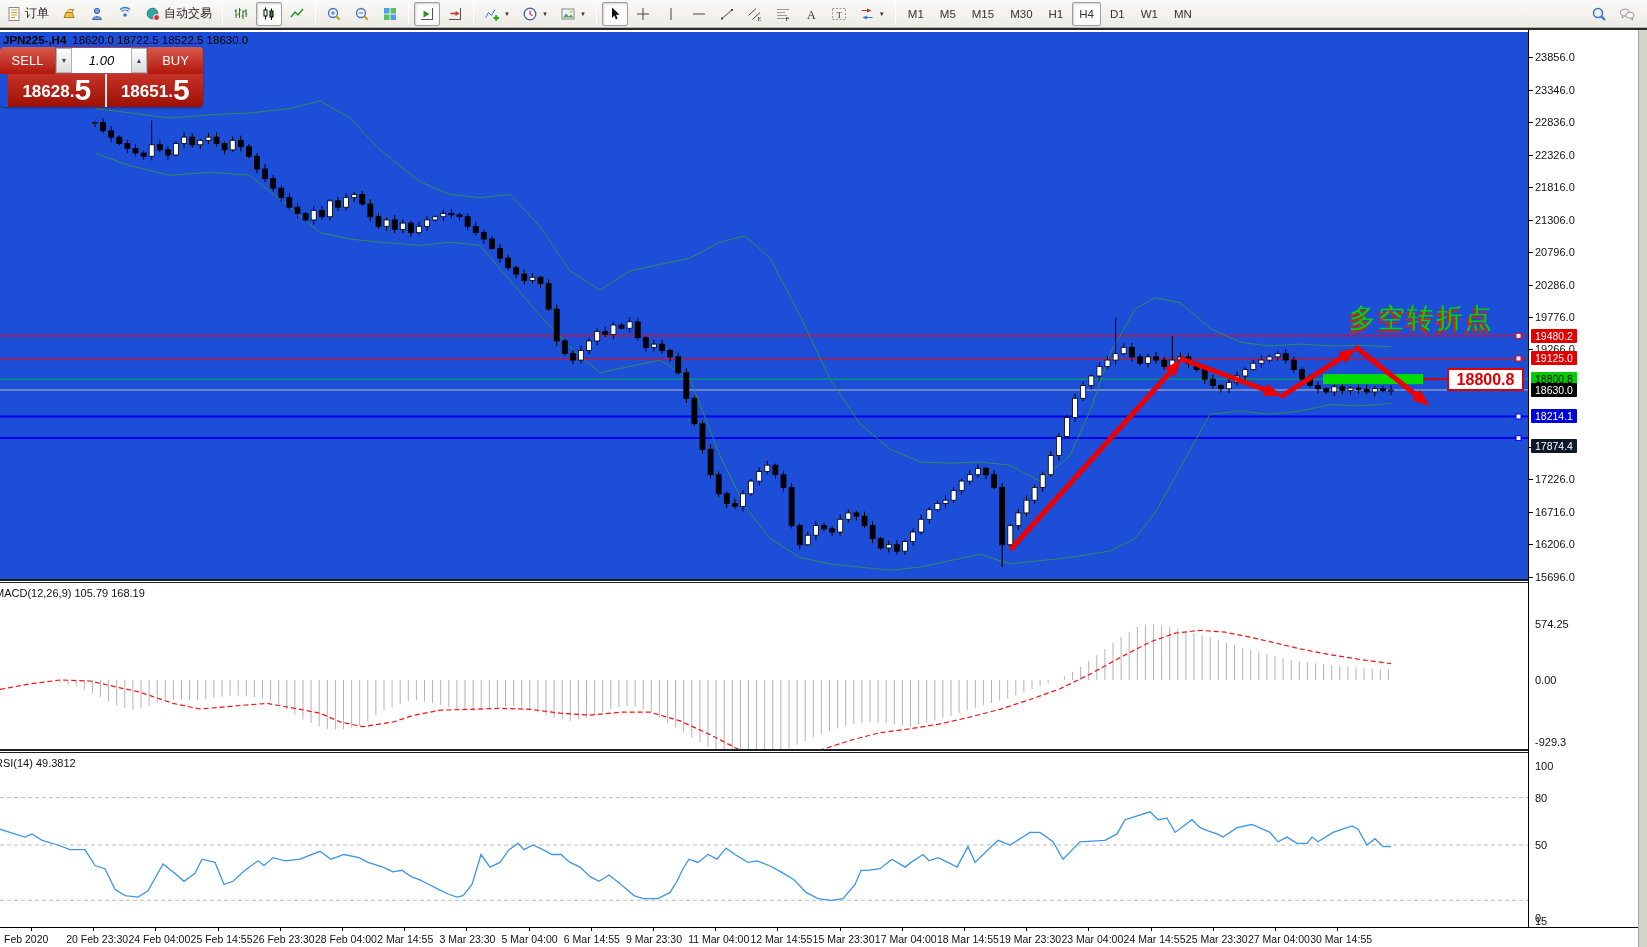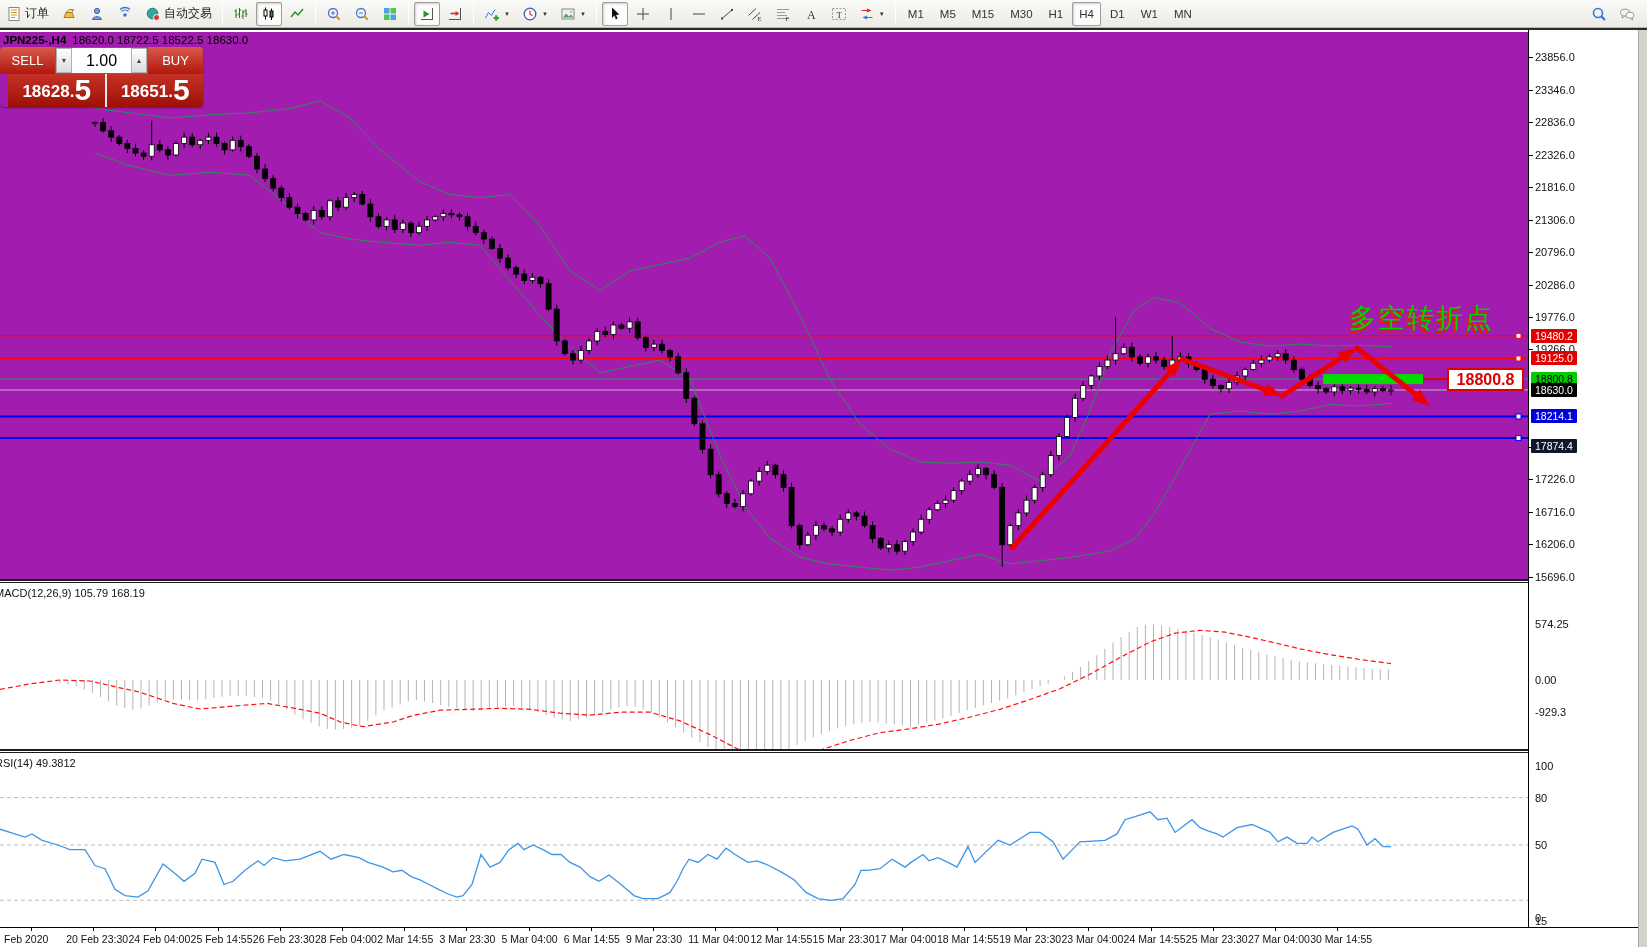--- a/index.html
+++ b/index.html
@@ -19,21 +19,21 @@
   .tsep { width:1px; height:22px; background:#c9c5bd; border-right:1px solid #fff;
     margin:0 4px; flex:none; }
   .dd { font-size:6px; color:#333; margin-left:1px; }
   .tf { font-size:11.5px; padding:2px 6px; color:#333; }
   #toolbar-right { margin-left:auto; display:flex; align-items:center; padding-right:6px; }
 
   
   #chartwin { position:absolute; left:0; top:28px; width:1647px; height:919px;
     background:#fff; border-top:2px solid #2a2a2a; }
   #main-pane { position:absolute; left:0; top:2px; width:1528px; height:547px;
-    overflow:hidden; background:#a21caf; }
+    overflow:hidden; background:#1d4ed8; }
   #divider1 { position:absolute; left:0; top:549px; width:1647px; height:4px;
     border-top:2px solid #1d1d1d; border-bottom:1px solid #1d1d1d; background:#fff; }
   #macd-pane { position:absolute; left:0; top:553px; width:1528px; height:166px;
     overflow:hidden; background:#fff; }
   #divider2 { position:absolute; left:0; top:719px; width:1647px; height:4px;
     border-top:2px solid #1d1d1d; border-bottom:1px solid #1d1d1d; background:#fff; }
   #rsi-pane { position:absolute; left:0; top:723px; width:1528px; height:174px;
     overflow:hidden; background:#fff; }
   #time-axis { position:absolute; left:0; top:897px; width:1647px; height:22px;
     border-top:1px solid #000; background:#fff; }
@@ -61,21 +61,21 @@
   #trade-panel { position:absolute; left:0px; top:15px; width:203px; z-index:6;
     border-radius:4px; overflow:hidden; box-shadow:0 1px 2px rgba(0,0,0,.35); }
   #tp-top { display:flex; height:27px; }
   .tp-btn { width:55px; background:linear-gradient(#d85a4c,#b2170c); color:#fff;
     font-size:13px; display:flex; align-items:center; justify-content:center; cursor:pointer; }
   #tp-spin { flex:1; background:#fff; border:1px solid #b44; display:flex; align-items:stretch; }
   .spin-btn { width:16px; background:linear-gradient(#fdfdfd,#dcdcdc); border:1px solid #b0b0b0;
     display:flex; align-items:center; justify-content:center; font-size:7px; color:#446;
     cursor:pointer; }
   #tp-vol { flex:1; display:flex; align-items:center; justify-content:center;
-    font-size:16px; color:#000; }
+    font-size:13px; color:#000;font-style:italic; }
   #tp-bottom { display:flex; height:33px;padding-left:8px; }
   .tp-price { width:101px; background:linear-gradient(#c53227,#9d1006); color:#fff;
     display:flex; align-items:flex-end; justify-content:center; padding-bottom:2px;
     cursor:pointer; }
   .tp-price + .tp-price { border-left:2px solid #e8e8e8; }
   .tp-main { font-size:17px; font-weight:bold; line-height:26px; }
   .tp-big { font-size:30px; font-weight:bold; line-height:30px; }
 
   #annotation { position:absolute; left:1349px; top:268px; z-index:4;
     font-size:27px; font-weight:normal; color:#00d400; letter-spacing:2px;
@@ -1282,21 +1282,21 @@
       <div class="ytickmark" style="top: 546.873px;"></div>
       <div class="ytick" style="top: 540.873px;">15696.0</div>
       <div class="badge" style="top: 298.841px; background: rgb(224, 0, 0); color: rgb(255, 255, 255);">19480.2</div>
       <div class="badge" style="top: 321.465px; background: rgb(224, 0, 0); color: rgb(255, 255, 255);">19125.0</div>
       <div class="badge" style="top: 342.115px; background: rgb(0, 204, 0); color: rgb(0, 0, 0);">18800.8</div>
       <div class="badge" style="top: 352.994px; background: rgb(0, 0, 0); color: rgb(255, 255, 255);">18630.0</div>
       <div class="badge" style="top: 379.484px; background: rgb(0, 0, 216); color: rgb(255, 255, 255);">18214.1</div>
       <div class="badge" style="top: 409px; background: #0f172a; color: rgb(255, 255, 255);">17874.4</div>
       <div class="ind-ax" style="top: 588.011px;">574.25</div>
       <div class="ind-ax" style="top: 644px;">0.00</div>
-      <div class="ind-ax" style="top: 676px;">-929.3</div>
+      <div class="ind-ax" style="top: 706px;">-929.3</div>
       <div class="ind-ax" style="top: 730px; text-align: right;">100</div>
       <div class="ind-ax" style="top: 761.6px;">80</div>
       <div class="ind-ax" style="top: 809px;">50</div>
       <div class="ind-ax" style="top: 885px;">15</div>
       <div class="ind-ax" style="top: 882px;">0</div>
     </div>
   <div id="right-gutter"></div>
 </div>
 
 </body></html>

